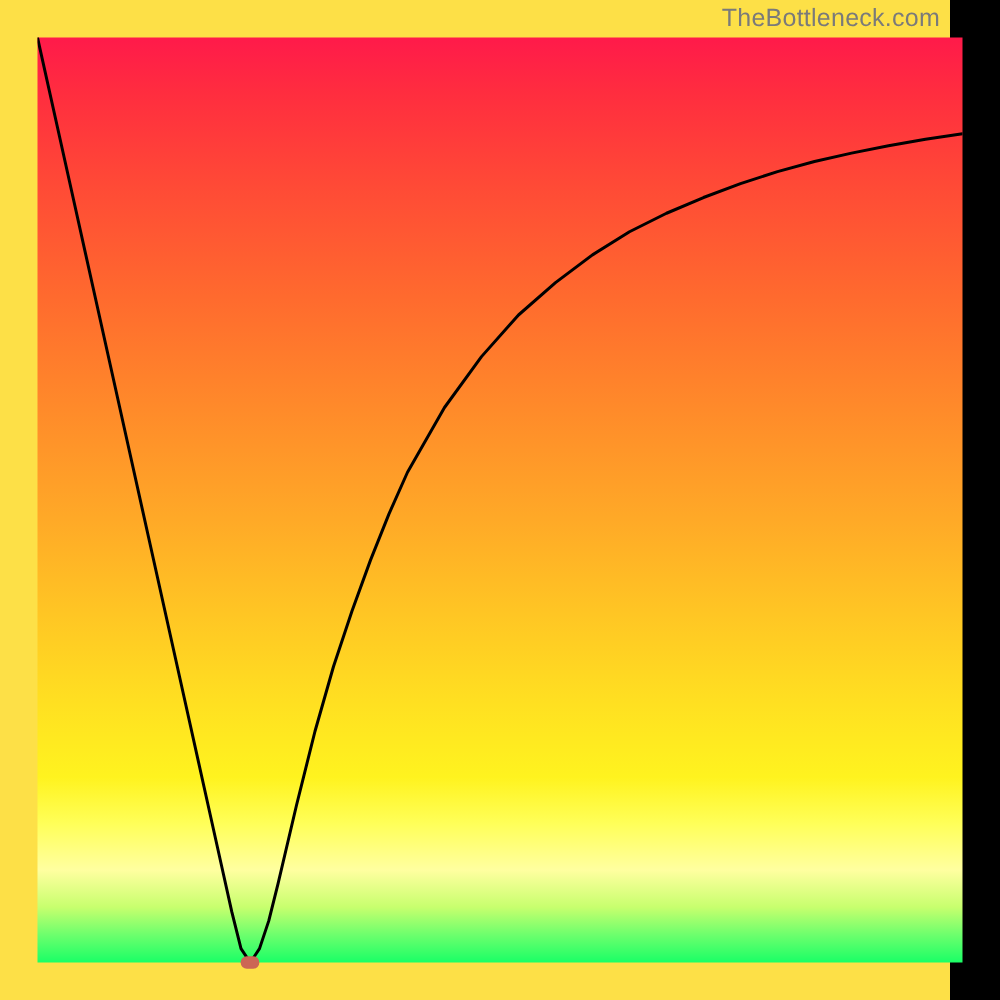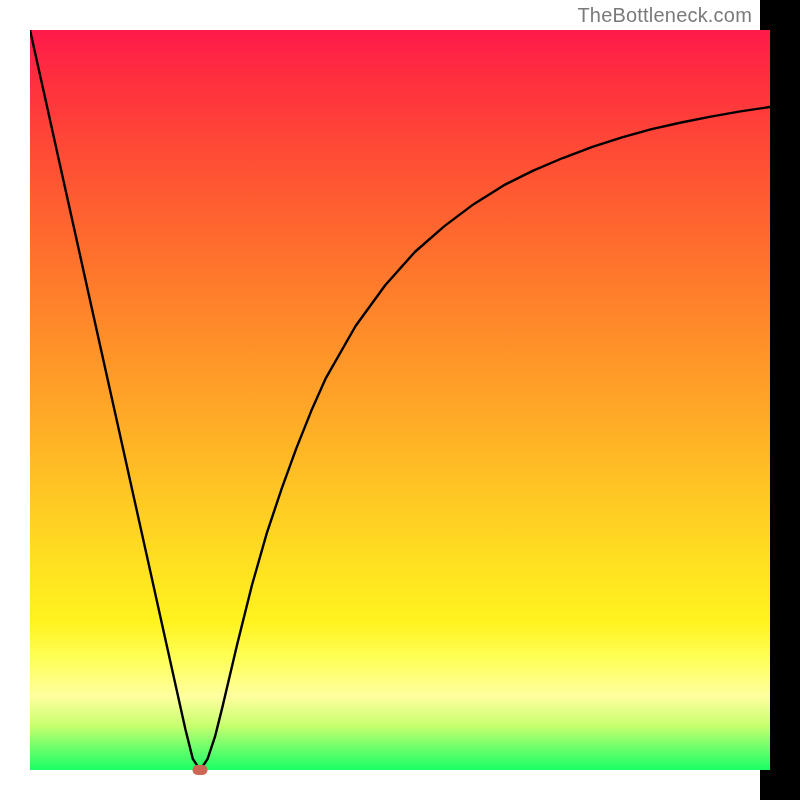--- a/index.html
+++ b/index.html
@@ -8,21 +8,21 @@
     width: 800px;
     height: 800px;
     overflow: hidden;
     background: #000;
     font-family: Arial, Helvetica, sans-serif;
   }
   .frame {
     position: relative;
     width: 760px;
     height: 800px;
-    background: #ffffff;
+    background: #fde047;
   }
   .plot {
     position: absolute;
     left: 30px;
     top: 30px;
     width: 740px;
     height: 740px;
     
     background: linear-gradient(
       to bottom,

